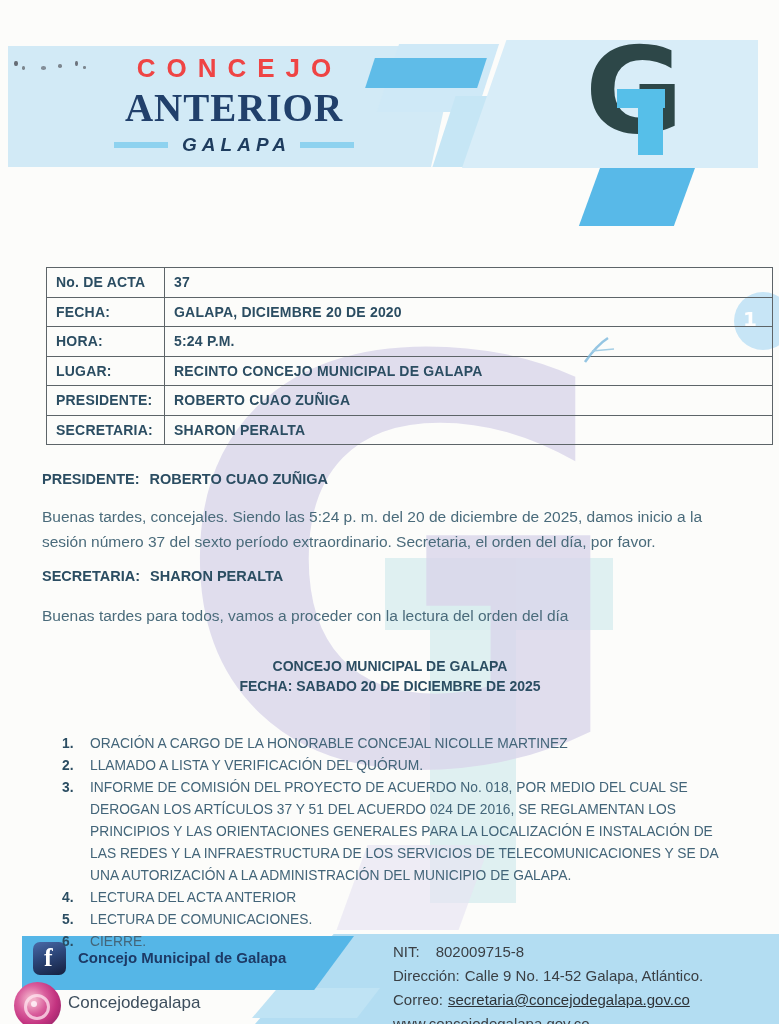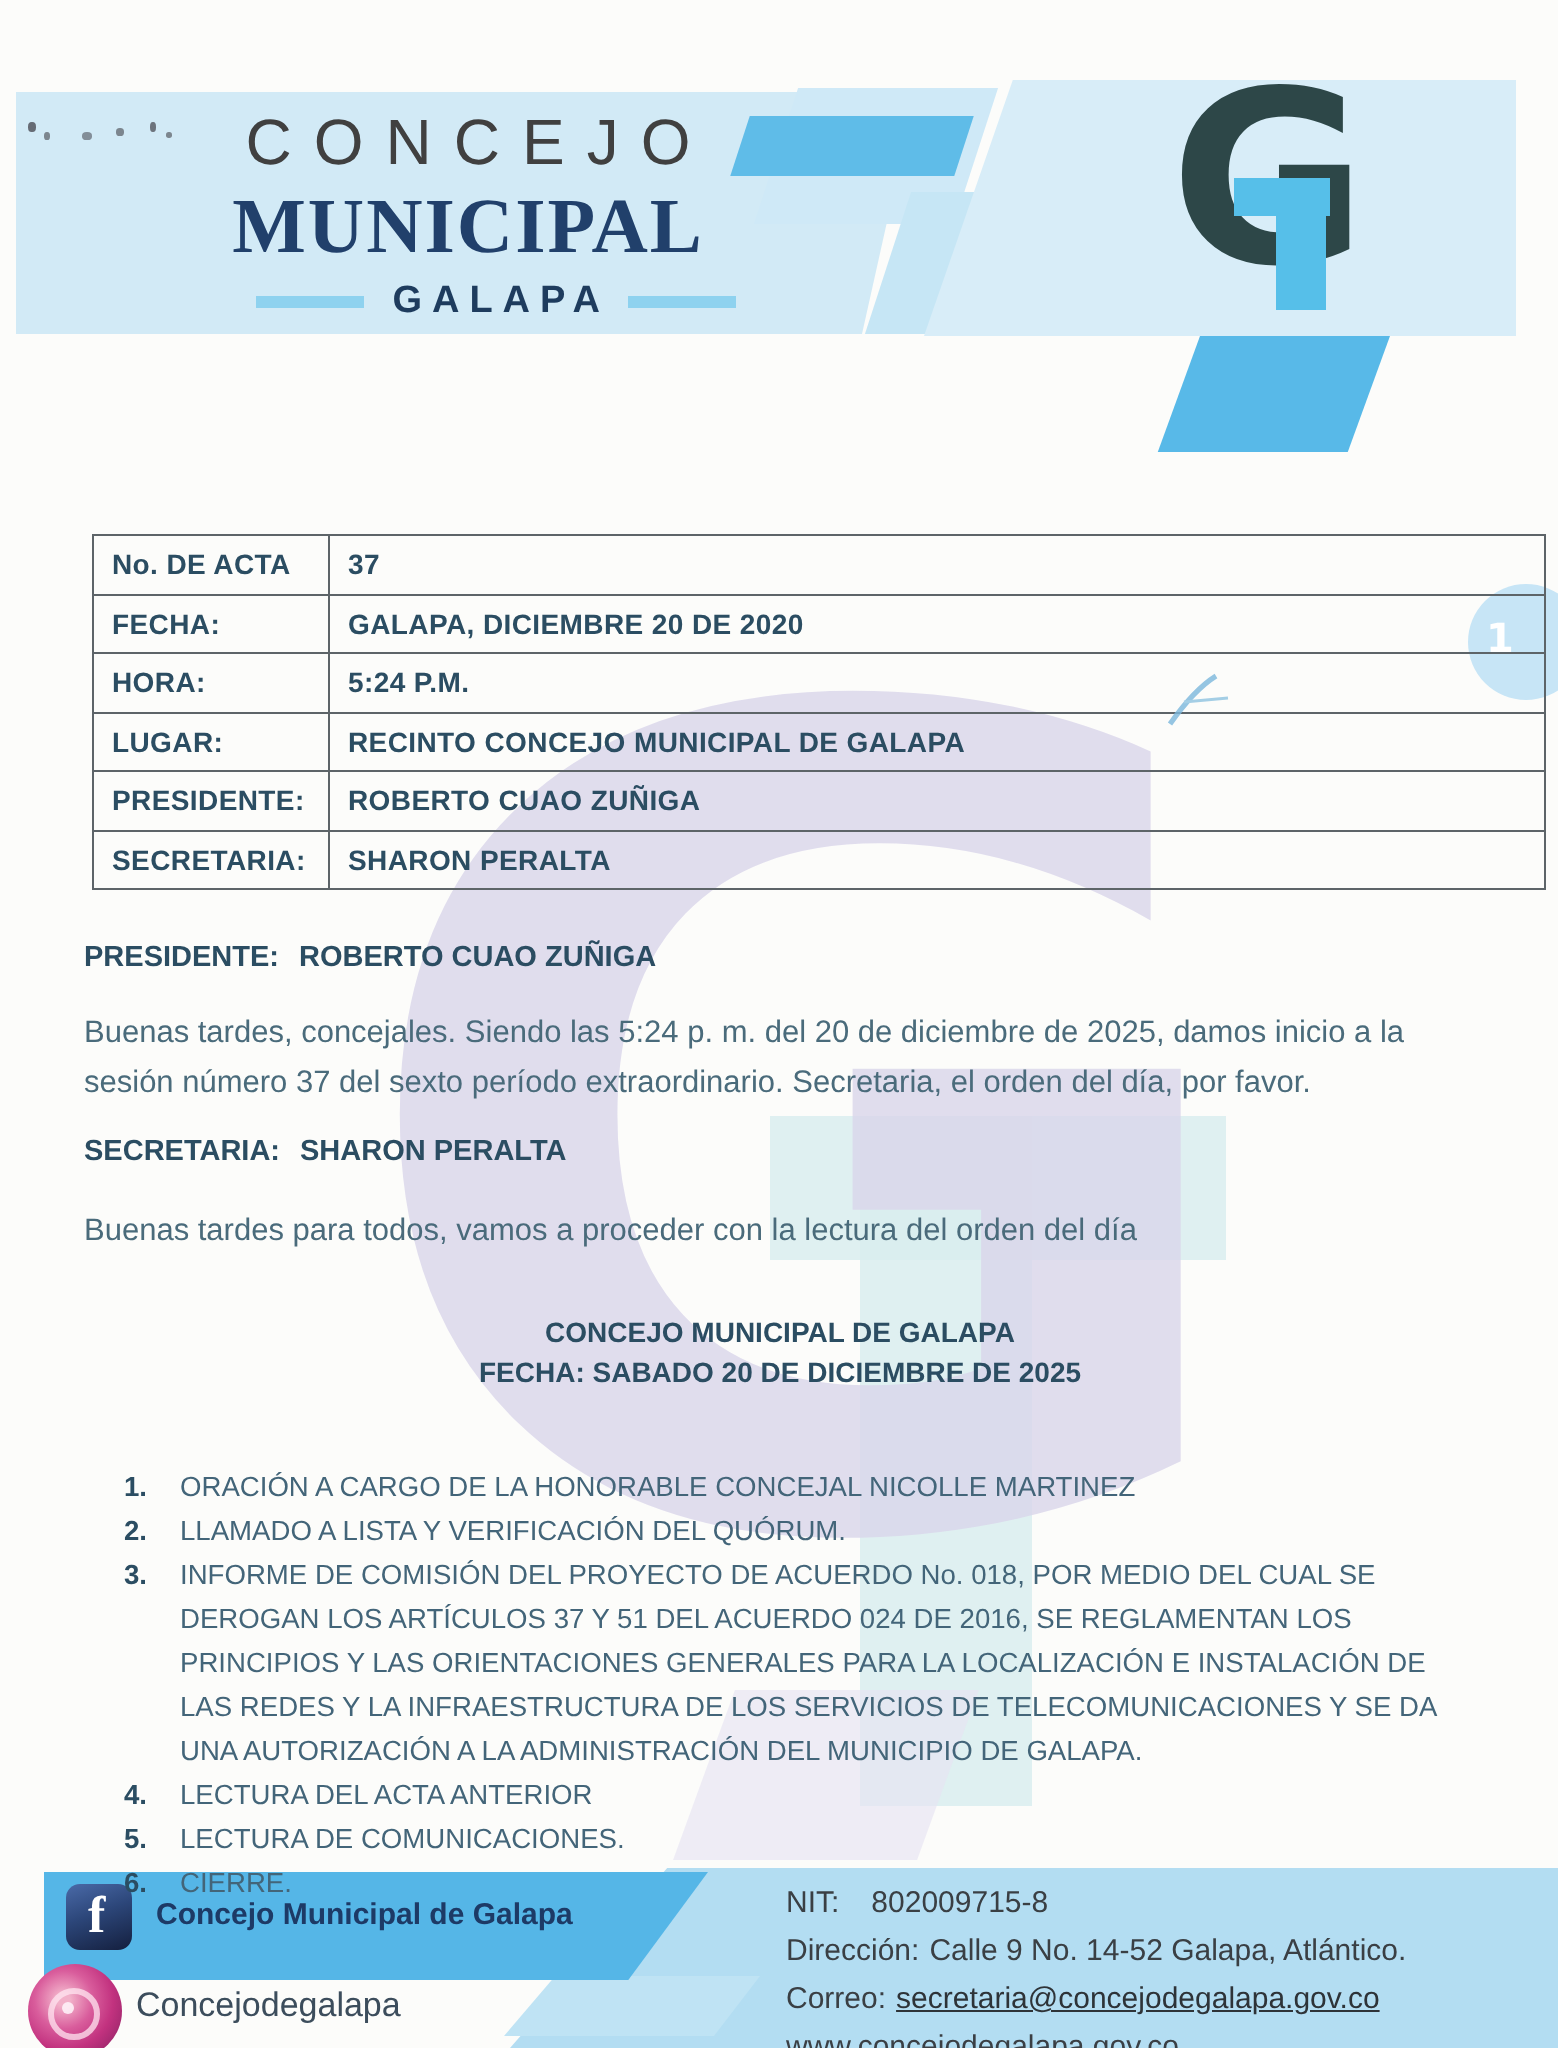--- a/index.html
+++ b/index.html
@@ -21,23 +21,23 @@
   
   .hdr{position:absolute; inset:0; z-index:2;}
   .band-left{position:absolute; left:8px; top:46px; width:450px; height:121px; background:#d2eaf6;
     clip-path:polygon(0 0,100% 0,94% 100%,0 100%);}
   .shape-lt1{position:absolute; left:388px; top:44px; width:100px; height:68px; background:#cfe9f7; transform:skewX(-18deg);}
   .shape-mid{position:absolute; left:370px; top:58px; width:112px; height:30px; background:#5fbce8; transform:skewX(-18deg);}
   .shape-lt2{position:absolute; left:444px; top:96px; width:75px; height:71px; background:#c6e6f5; transform:skewX(-18deg);}
   .band-right{position:absolute; left:462px; top:40px; width:296px; height:128px; background:#d8edf8;
     clip-path:polygon(15% 0,100% 0,100% 100%,0 100%);}
   .org{position:absolute; left:100px; top:53px; width:268px; text-align:center; color:#24507a;}
-  .org-1{font-size:32px; letter-spacing:11px; text-indent:11px; font-weight:400; color:#404040;}
+  .org-1{font-size:26px; letter-spacing:11px; text-indent:11px; font-weight:700; color:#ef4444;}
   .org-2{font-family:"Liberation Serif", serif; font-weight:bold; font-size:39px; letter-spacing:1px; color:#21406b; margin-top:1px;}
-  .org-3{display:flex; align-items:center; justify-content:flex-end; gap:9px; margin-top:4px;}
+  .org-3{display:flex; align-items:center; justify-content:center; gap:9px; margin-top:4px;font-style:italic;}
   .org-3 .dash{width:54px; height:6px; background:#8ed2ef;}
   .org-3 .galapa{font-weight:bold; font-size:19px; letter-spacing:5px; text-indent:5px; color:#1e3c5e;}
   .logo-g{position:absolute; left:585px; top:31px; font-family:"DejaVu Sans", sans-serif;
     font-weight:bold; font-size:120px; line-height:1; color:#2d4748;}
   .logo-t-h{position:absolute; left:617px; top:89px; width:48px; height:19px; background:#56bfe9;}
   .logo-t-v{position:absolute; left:638px; top:89px; width:25px; height:66px; background:#56bfe9;}
   .logo-para{position:absolute; left:600px; top:168px; width:95px; height:58px; background:#58b9e8;
     transform:skewX(-20deg); transform-origin:top right;}
   .speck{position:absolute; background:#42424a; border-radius:45%;}
   
@@ -103,21 +103,21 @@
 
   <div class="hdr">
     <div class="band-left"></div>
     <div class="shape-lt1"></div>
     <div class="shape-mid"></div>
     <div class="shape-lt2"></div>
     <div class="band-right"></div>
 
     <div class="org">
       <div class="org-1">CONCEJO</div>
-      <div class="org-2">MUNICIPAL</div>
+      <div class="org-2">ANTERIOR</div>
       <div class="org-3">
         <span class="dash"></span>
         <span class="galapa">GALAPA</span>
         <span class="dash"></span>
       </div>
     </div>
 
     <div class="logo-g">G</div>
     <div class="logo-t-h"></div>
     <div class="logo-t-v"></div>

